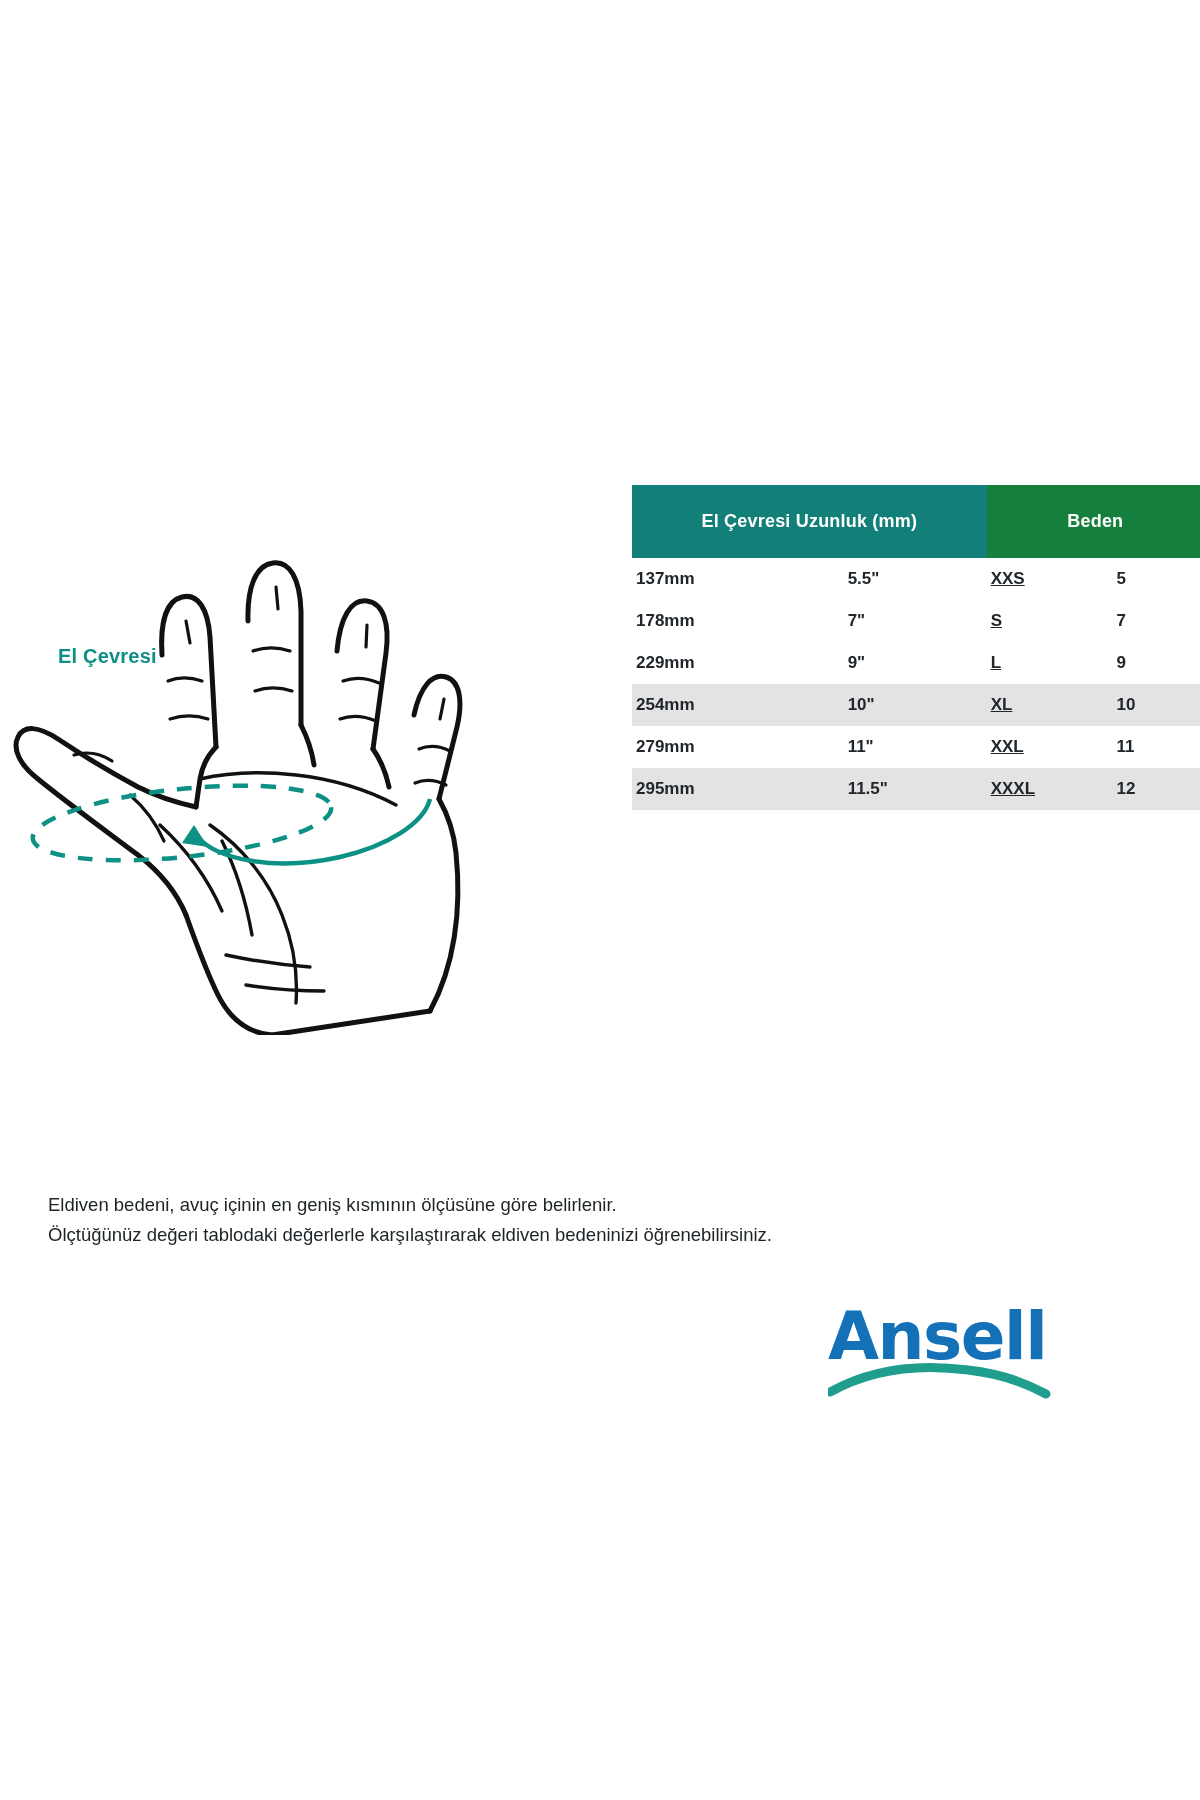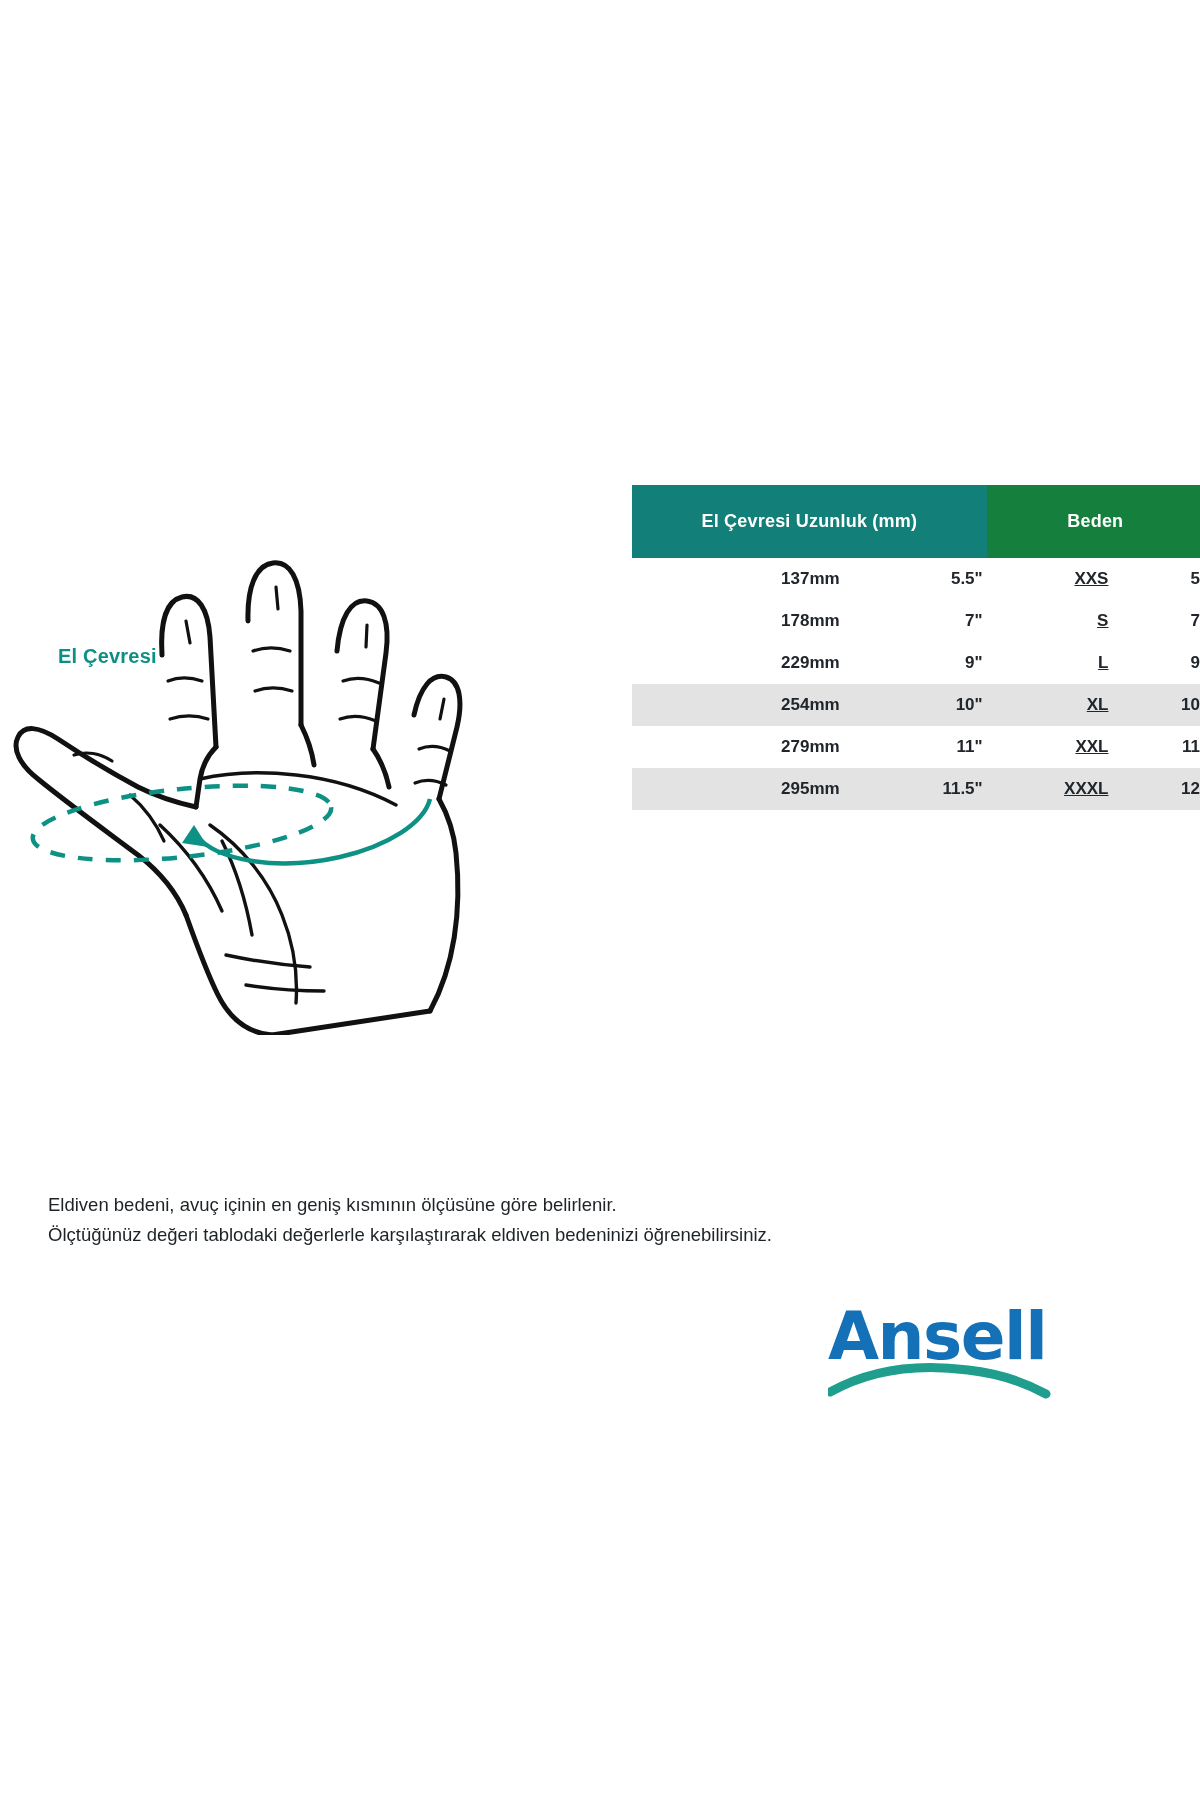--- a/index.html
+++ b/index.html
@@ -65,21 +65,21 @@
     letter-spacing: 0.2px;
   }
   .size-table th.th-left {
     background: #127f78;
   }
   .size-table th.th-right {
     background: #15803d;
     margin-left: 30px;
   }
   .size-table td {
-    text-align: right;
+    text-align: left;
     padding: 11px 4px;
     font-weight: bold;
     color: #20262b;
     background: #ffffff;
     font-size: 17px;
   }
   .size-table tr.alt td {
     background: #e3e3e3;
   }
   .size-table td.col-mm { width: 37%; }

